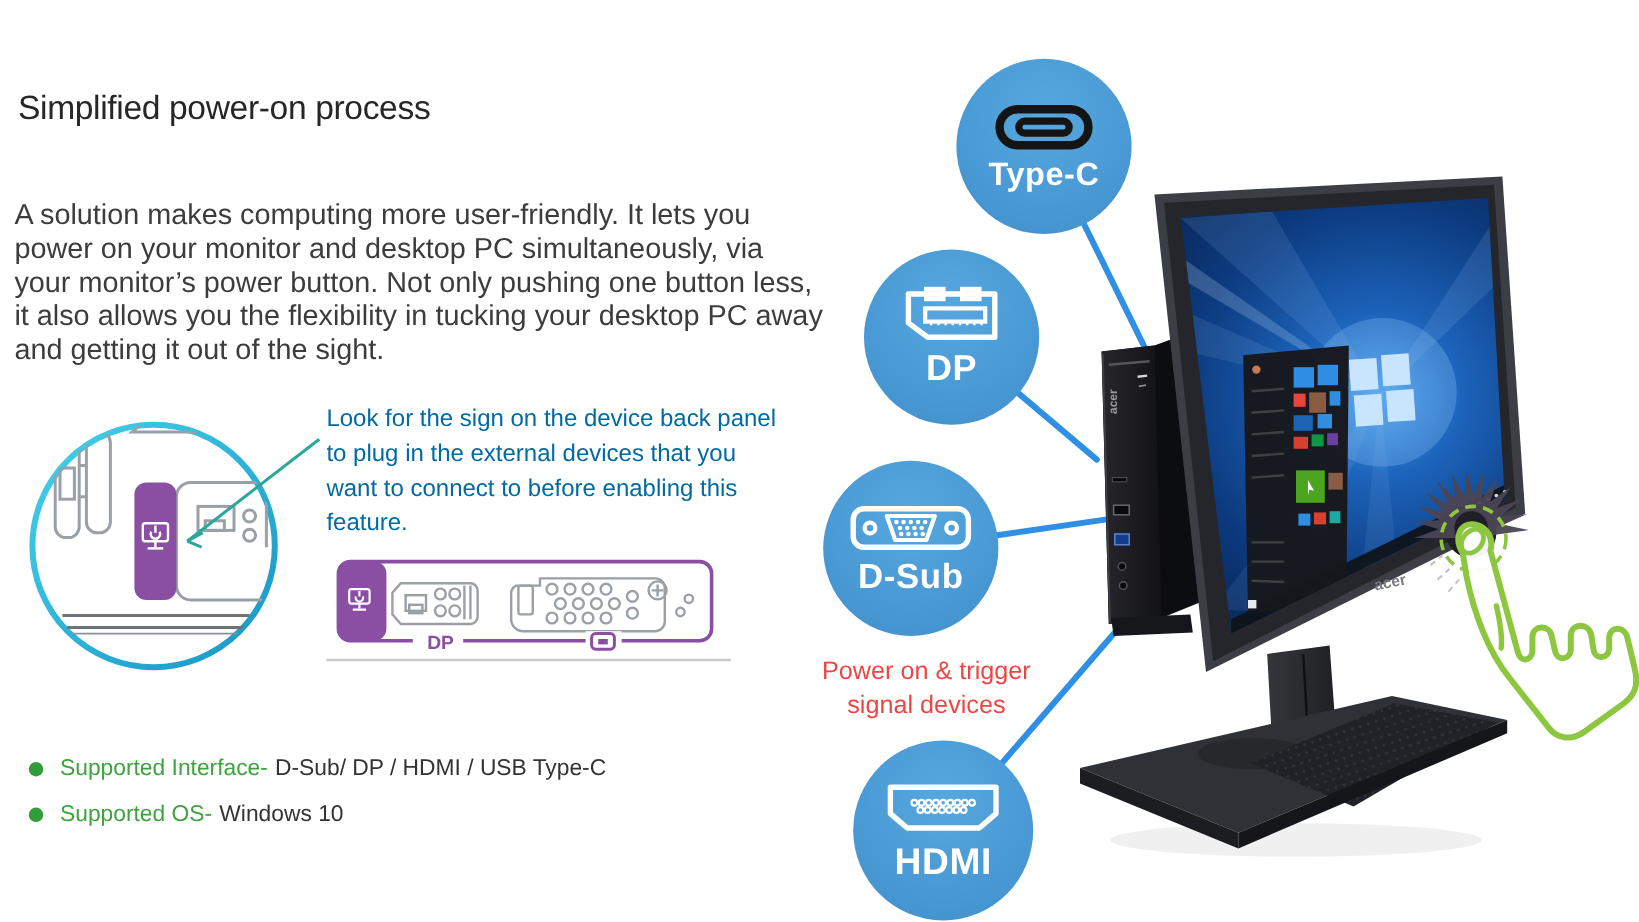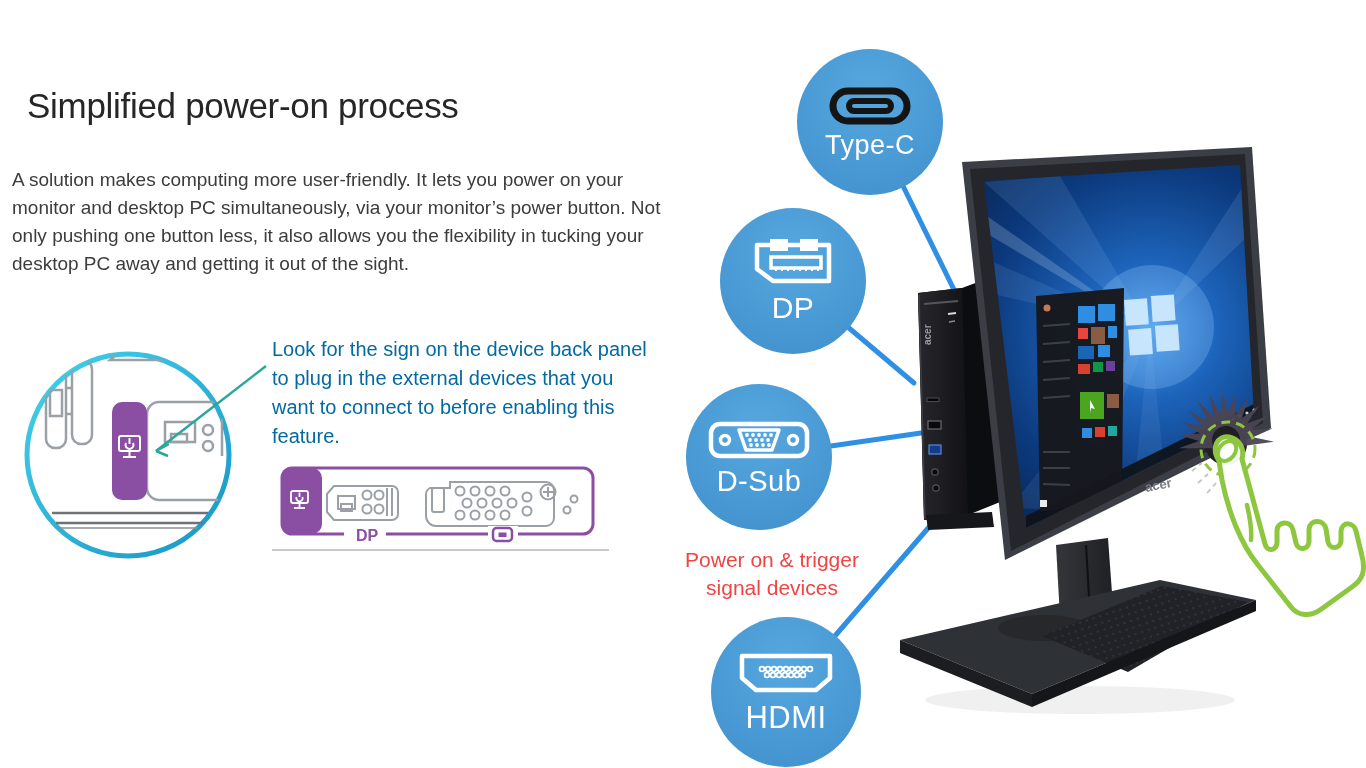--- a/index.html
+++ b/index.html
@@ -1,40 +1,40 @@
 <!DOCTYPE html>
 <html><head>
 <meta charset="utf-8">
 <style>
   html,body{margin:0;padding:0;}
   body{width:1366px;height:768px;overflow:hidden;background:#fff;
        font-family:"Liberation Sans","DejaVu Sans",sans-serif;}
   .stage{position:relative;width:1366px;height:768px;background:#fff;overflow:hidden;}
 
-  .title{position:absolute;left:11px;top:70px;margin:16px;font-size:35px;font-weight:400;
+  .title{position:absolute;left:11px;top:70px;margin:4px;font-size:28px;font-weight:400;
          color:#262626;letter-spacing:-0.3px;}
-  .intro{position:absolute;left:12px;top:166px;width:676px;margin:0;font-size:19px;
+  .intro{position:absolute;left:12px;top:166px;width:676px;margin:0;font-size:24px;
          line-height:28px;color:#3c3c3c;}
   .callout{position:absolute;left:272px;top:335px;width:376px;font-size:20px;
            line-height:29px;color:#0369a1;}
 
   .bullets{position:absolute;left:24px;top:630px;}
   .bullet-row{display:flex;align-items:flex-start;margin-bottom:16px;}
   .bullet-dot{width:12px;height:12px;border-radius:50%;background:#2f9e38;
               margin:5px 14px 0 0;flex:0 0 auto;}
   .bullet-text{font-size:19px;color:#333;}
   .bullet-label{color:#3fa33f;}
   .bullet-value{margin-left:6px;}
 
   .scene{position:absolute;left:0;top:0;width:1366px;height:768px;pointer-events:none;}
 
   .badge{position:absolute;border-radius:50%;
          background:radial-gradient(circle at 50% 32%,#57a7df 0%,#4a9ad5 55%,#408fcb 100%);
          display:flex;flex-direction:column;align-items:center;justify-content:center;}
-  .badge .lbl{color:#fff;font-weight:normal;margin-top:2px;letter-spacing:0.5px;text-align:center;}
+  .badge .lbl{color:#fff;font-weight:bold;margin-top:2px;letter-spacing:0.5px;text-align:center;}
   .badge-typec{left:797px;top:49px;width:146px;height:146px;}
   .badge-typec .lbl{font-size:27px;}
   .badge-dp{left:720px;top:208px;width:146px;height:146px;}
   .badge-dp .lbl{font-size:30px;}
   .badge-dsub{left:686px;top:384px;width:146px;height:146px;}
   .badge-dsub .lbl{font-size:29px;}
   .badge-hdmi{left:711px;top:617px;width:150px;height:150px;}
   .badge-hdmi .lbl{font-size:31px;}
 
   .power-caption{position:absolute;left:660px;top:546px;width:224px;text-align:center;
@@ -156,20 +156,30 @@
       <text x="88" y="83" font-size="16" font-weight="bold" fill="#8a4fa3">DP</text>
     </g>
     <g>
       <rect x="220" y="68" width="30" height="17" fill="#ffffff"></rect>
       <rect x="225" y="70" width="19" height="13" rx="3.5" fill="none" stroke="#8a4fa3" stroke-width="2.5"></rect>
       <rect x="230.5" y="74.5" width="8" height="4.5" fill="#8a4fa3"></rect>
     </g>
     <line x1="4" y1="92" x2="341" y2="92" stroke="#c9c9c9" stroke-width="2"></line>
   </svg>
 
+  <div class="bullets">
+    <div class="bullet-row">
+      <span class="bullet-dot"></span>
+      <span class="bullet-text"><span class="bullet-label">Supported Interface-</span><span class="bullet-value">D-Sub/ DP / HDMI / USB Type-C</span></span>
+    </div>
+    <div class="bullet-row">
+      <span class="bullet-dot"></span>
+      <span class="bullet-text"><span class="bullet-label">Supported OS-</span><span class="bullet-value">Windows 10</span></span>
+    </div>
+  </div>
 
   <svg class="scene" viewBox="0 0 1366 768">
     <defs>
       <radialGradient id="scr" gradientUnits="userSpaceOnUse" cx="1150" cy="330" r="270">
         <stop offset="0" stop-color="#4aa0ef"></stop>
         <stop offset="0.25" stop-color="#1d64bb"></stop>
         <stop offset="0.6" stop-color="#0c3a7e"></stop>
         <stop offset="1" stop-color="#071f47"></stop>
       </radialGradient>
       <linearGradient id="pcFront" x1="0" y1="0" x2="1" y2="0">

